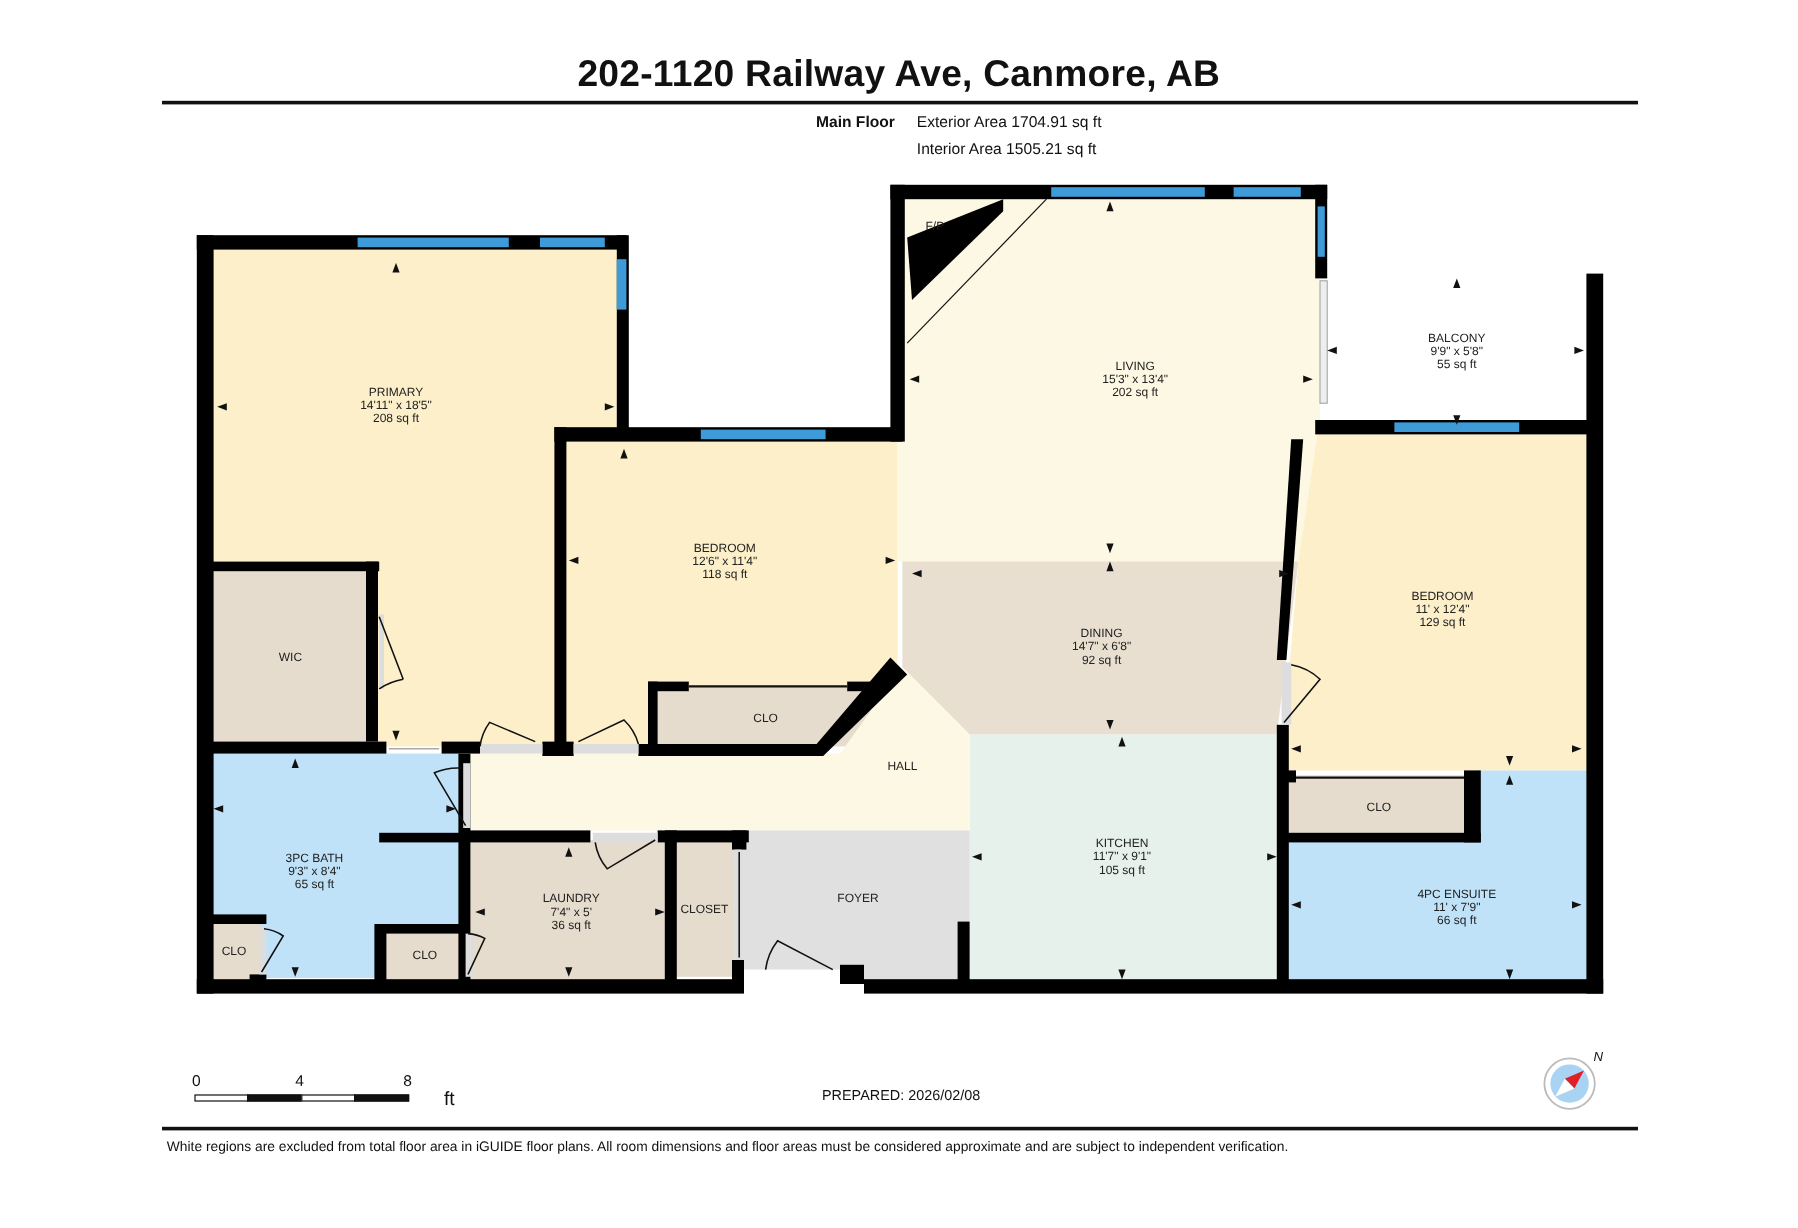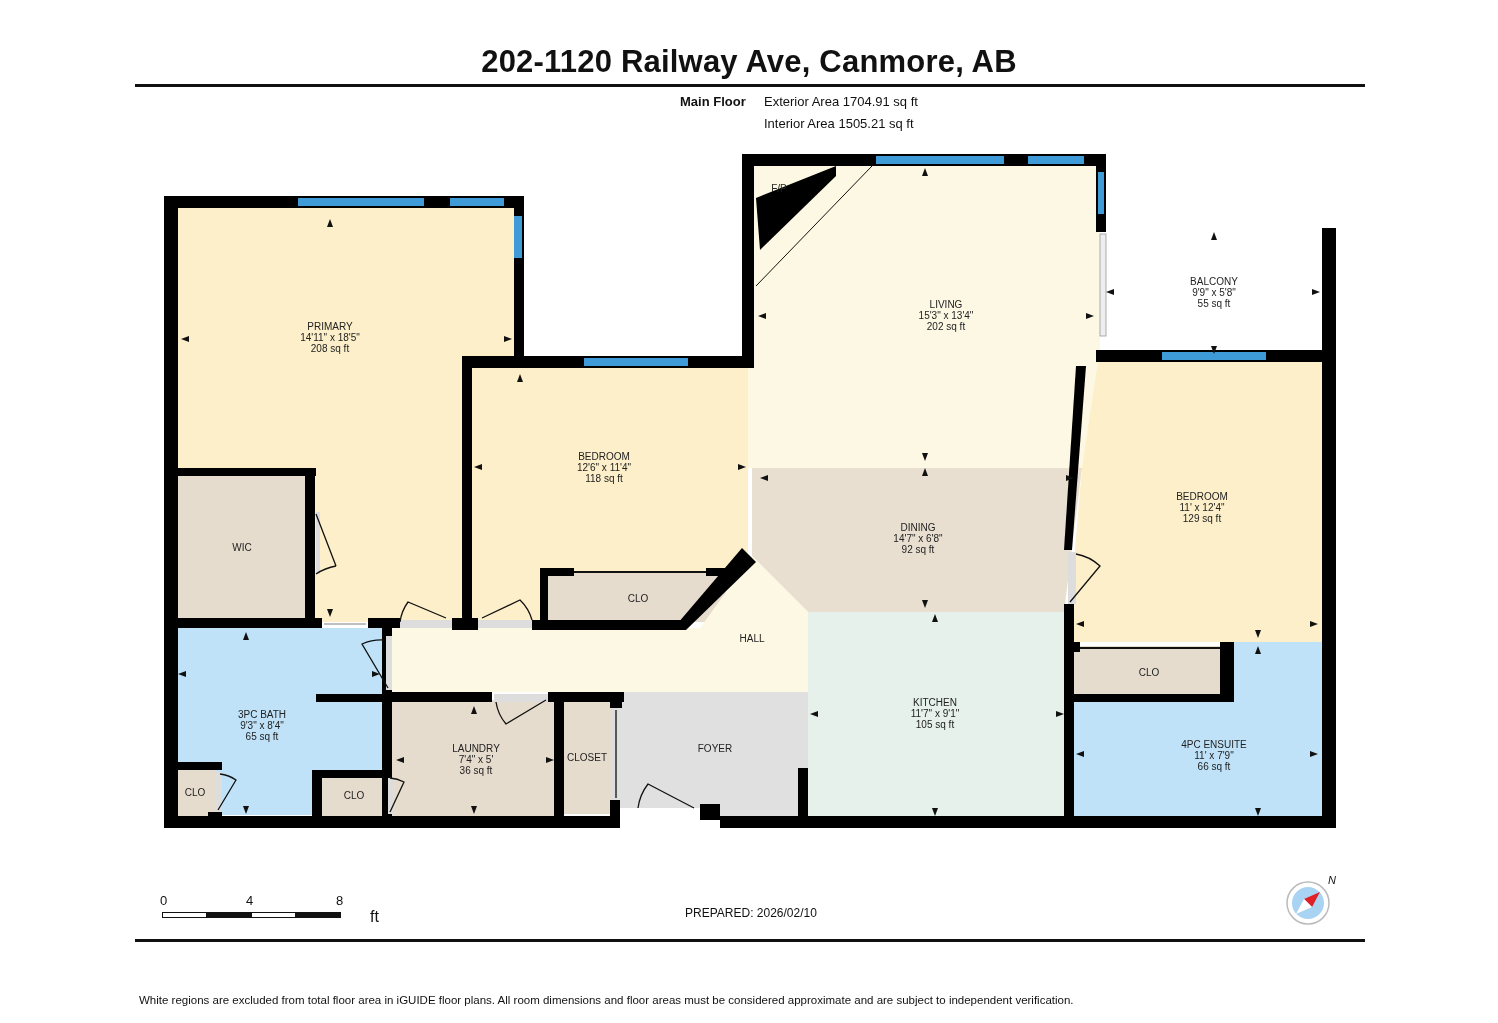--- a/index.html
+++ b/index.html
@@ -9,21 +9,21 @@
   .floor-label { position: absolute; left: 680px; top: 94px; font-weight: bold; font-size: 13px; }
   .area-line { position: absolute; left: 764px; font-size: 13px; }
   svg.plan { position: absolute; left: 0; top: 0; }
   .room-text { font-family: "Liberation Sans", sans-serif; font-size: 10px; fill: #222; text-anchor: middle; }
   .scale { position: absolute; left: 160px; top: 893px; width: 200px; height: 40px; }
   .scale .tick { position: absolute; top: 0; font-size: 13px; }
   .scale .bar { position: absolute; top: 19px; height: 6px; border: 1px solid #111; box-sizing: border-box; }
   .scale .unit { position: absolute; left: 188px; top: 15px; font-size: 16px; margin-left: 22px; }
   .prepared { position: absolute; left: 685px; top: 906px; font-size: 12px; }
   .compass { position: absolute; left: 1284px; top: 872px; width: 54px; height: 54px; }
-  .disclaimer { position: absolute; left: 139px; top: 950px; font-size: 11.5px; margin-top: 44px; }
+  .disclaimer { position: absolute; left: 139px; top: 950px; font-size: 11.5px; }
 </style>
 </head>
 <body>
 
 <div class="title">202-1120 Railway Ave, Canmore, AB</div>
 <div class="rule" style="top:84px"></div>
 <div class="floor-label">Main Floor</div>
 <div class="area-line" style="top:94px">Exterior Area 1704.91 sq ft</div>
 <div class="area-line" style="top:116px">Interior Area 1505.21 sq ft</div>
 
@@ -235,21 +235,21 @@
   <span class="tick" style="left:0">0</span>
   <span class="tick" style="left:86px">4</span>
   <span class="tick" style="left:176px">8</span>
   <div class="bar" style="left:2px;width:45px;background:#fff"></div>
   <div class="bar" style="left:46px;width:46px;background:#111"></div>
   <div class="bar" style="left:91px;width:45px;background:#fff"></div>
   <div class="bar" style="left:135px;width:46px;background:#111"></div>
   <span class="unit">ft</span>
 </div>
 
-<div class="prepared">PREPARED: 2026/02/10</div>
+<div class="prepared">PREPARED: 2026/02/08</div>
 
 <svg class="compass" viewBox="0 0 54 54">
   <circle cx="24" cy="31" r="21" fill="#fff" stroke="#bbb" stroke-width="1.5"></circle>
   <circle cx="24" cy="31" r="16" fill="#a9d3f2"></circle>
   <polygon points="36,20 28,35 20,27" fill="#e01f26"></polygon>
   <polygon points="12,42 28,35 20,27" fill="#ffffff"></polygon>
   <text x="44" y="12" font-size="11" font-style="italic" font-family="Liberation Sans, sans-serif" fill="#111">N</text>
 </svg>
 
 <div class="rule" style="top:939px"></div>

